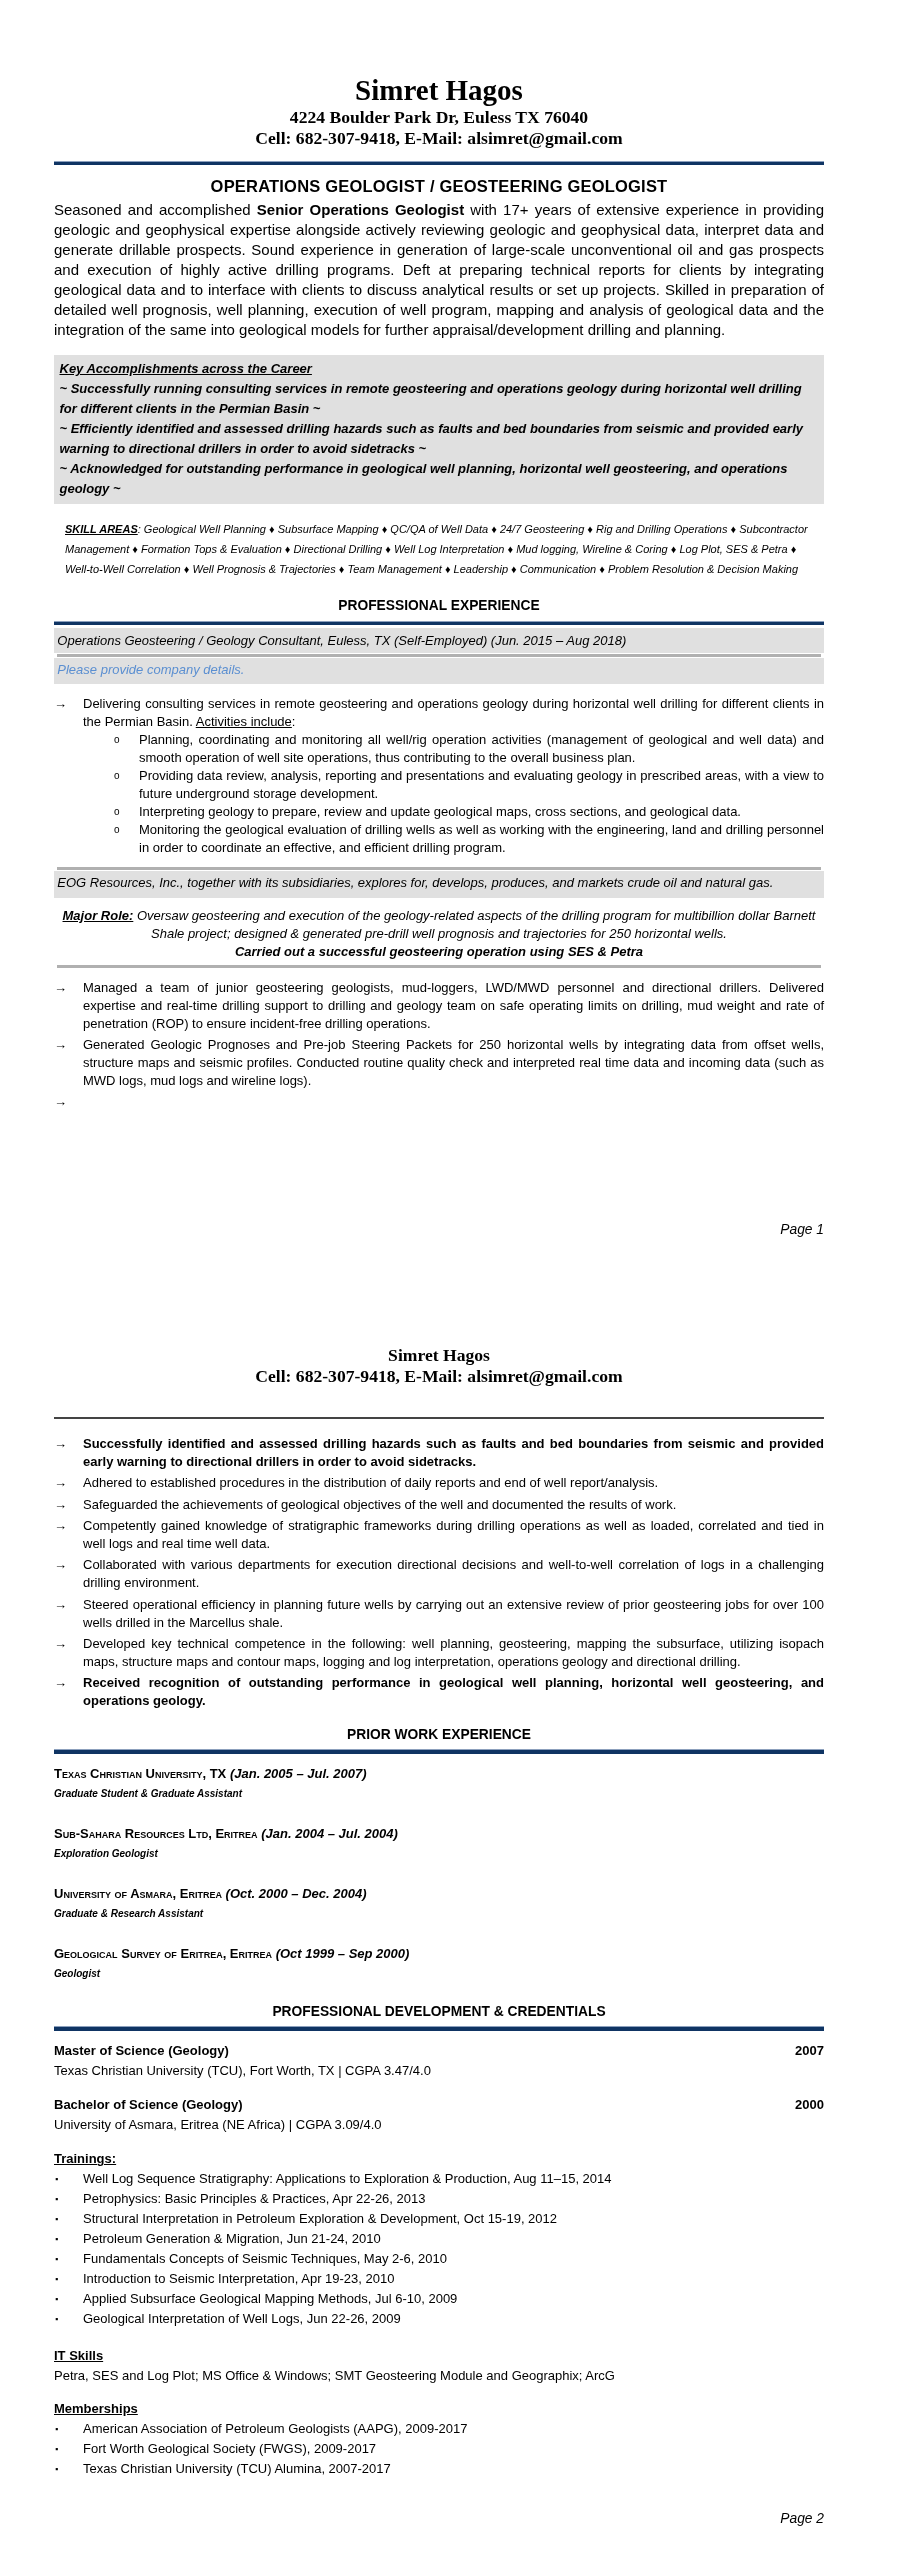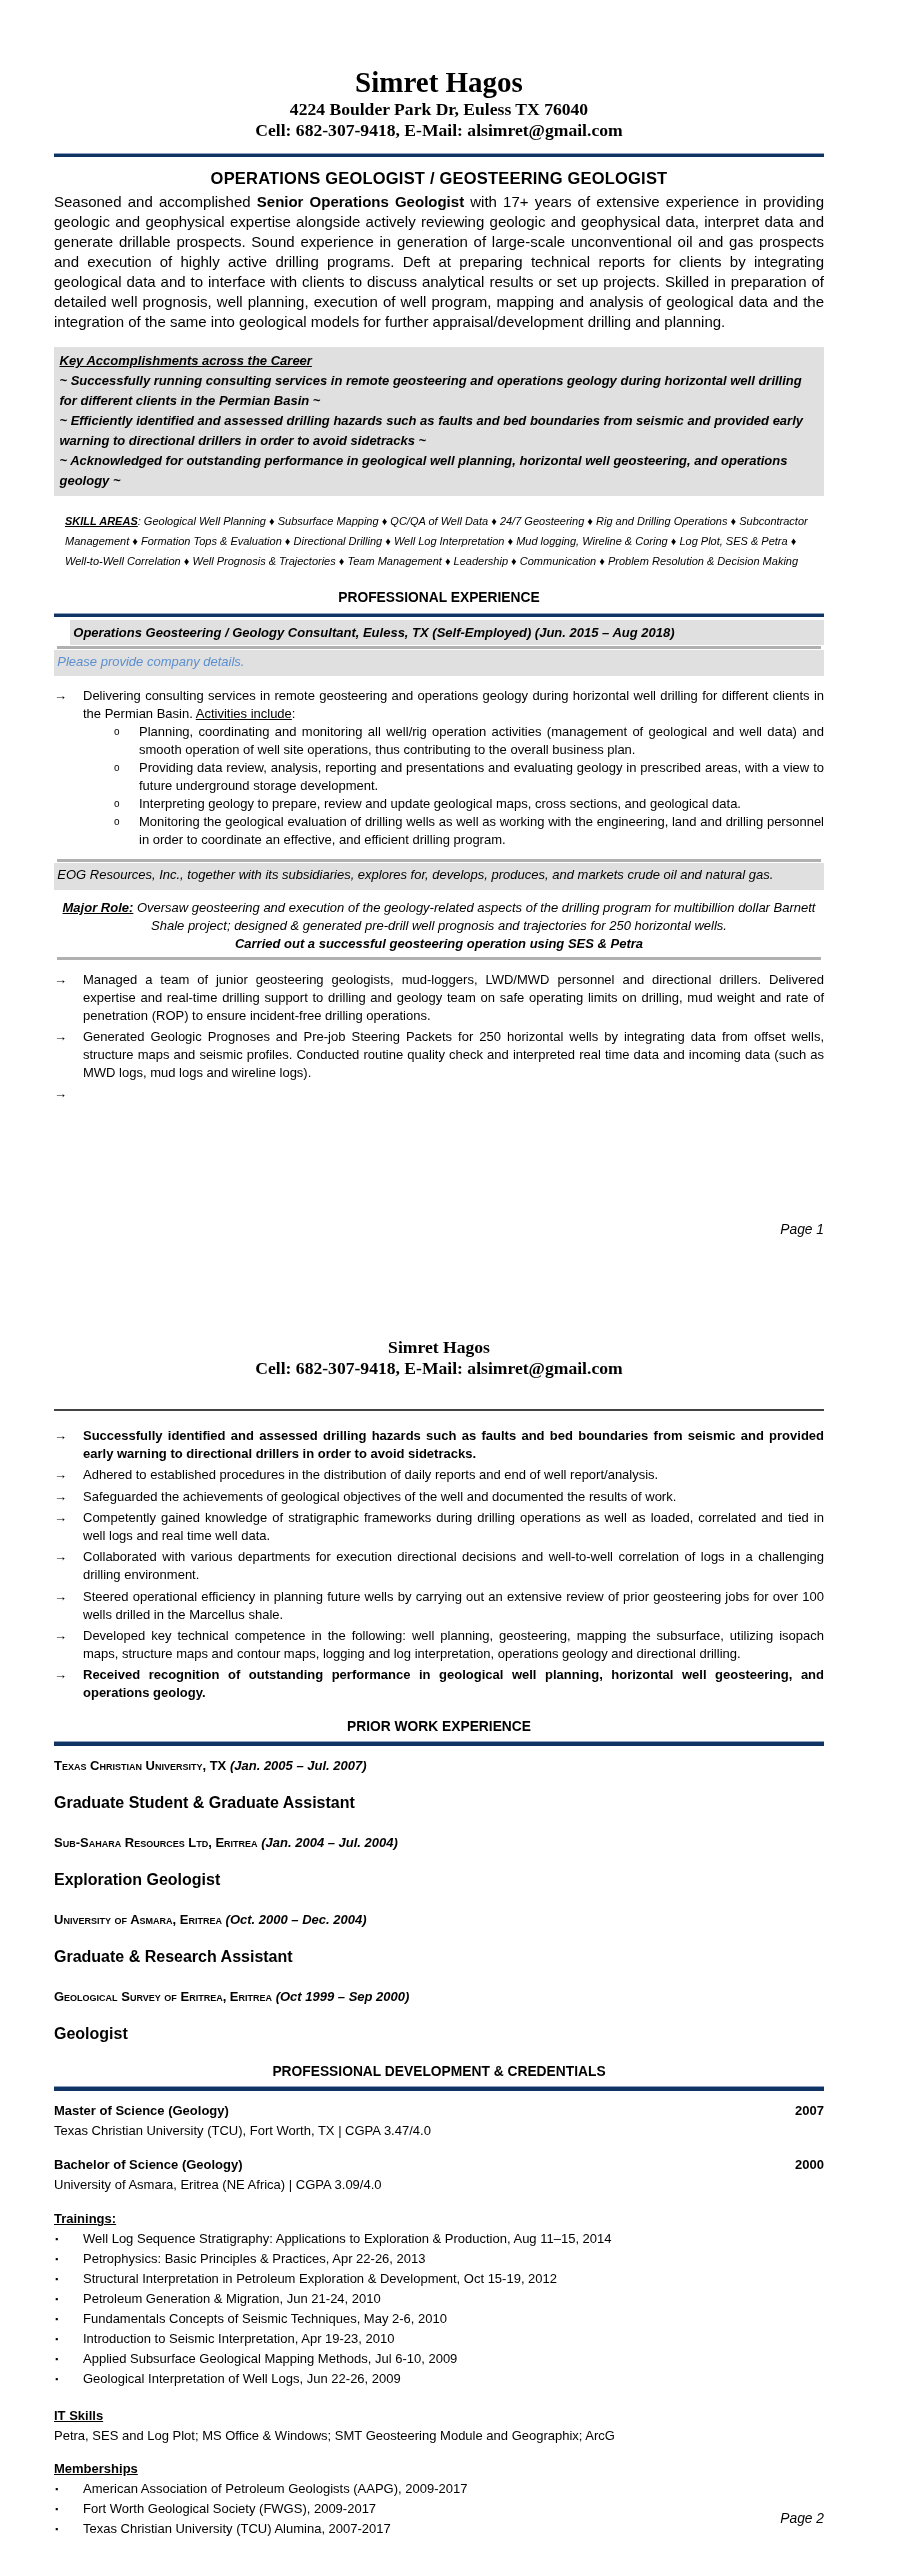--- a/index.html
+++ b/index.html
@@ -1,54 +1,54 @@
 <!DOCTYPE html>
 <html style="font-size:8.8px"><head>
 <meta charset="utf-8">
 <style>
   html, body { margin:0; padding:0; background:#ffffff; }
   body { width:911px; font-family:"Liberation Sans", sans-serif; color:#000; }
-  .page { position:relative; width:878px; box-sizing:border-box; padding:4px 54px; }
+  .page { position:relative; width:878px; box-sizing:border-box; padding:12px 54px; }
   .page1 { height:1272px; }
   .page2 { height:1304px; }
   .hdr { text-align:center; font-family:"Liberation Serif", serif; font-weight:bold; }
   .hdr .name { font-size:29px; line-height:33px; padding-top:62px; }
   .hdr .line { font-size:17.6px; line-height:21px; }
   .navy-rule { height:3.3px; background:#0f3463; border-top:1.1px solid #8ca0bd; margin:0; }
   .dark-rule { height:1.7px; background:#444; }
   .title { text-align:center; font-weight:bold; font-size:16.5px; margin:12px 0 3.3px; letter-spacing:0.2px; }
   .para { font-size:15px; line-height:20px; text-align:justify; }
   .ka { background:#e0e0e0; margin-top:15.4px; padding:4.4px 5.5px; font-weight:bold; font-style:italic; font-size:13px; line-height:20px; }
   .ka .ka-title { text-decoration:underline; }
   .skills { font-style:italic; font-size:11px; line-height:20px; text-align:left; margin:15.4px 11px 0; }
   .skills .lbl { font-weight:bold; text-decoration:underline; }
   .sec-head { text-align:center; font-weight:bold; font-size:13.8px; margin:19px 0 7.7px; }
   .jobbar { background:#e0e0e0; padding:2.2px 3.3px; font-size:13px; line-height:20px; }
-  .jobbar.bi { font-weight:bold; font-style:italic;margin-left:16px; }
+  .jobbar.bi { font-weight:normal; font-style:italic; }
   .jobsep { height:2.8px; background:#b0b0b0; margin:1.1px 3.3px; }
   .note { background:#e0e0e0; padding:2.2px 3.3px 4.4px; font-style:italic; font-size:13px; line-height:20px; }
   .note.blue { color:#5b8fd1; }
   .note.justify { text-align:justify; }
   .sc { font-variant:small-caps; font-weight:bold; font-style:normal; }
   ul.arrow { list-style:none; margin:11px 0 0; padding:0; }
   ul.arrow > li { position:relative; padding-left:29px; font-size:13px; line-height:18px; text-align:justify; margin-bottom:3.3px; }
   ul.arrow > li .arr { position:absolute; left:0; top:0; }
   ul.sub { list-style:none; margin:0; padding:0; }
   ul.sub li { position:relative; padding-left:56px; margin-left:0; font-size:13px; line-height:18px; text-align:justify; }
   ul.sub li .dot { position:absolute; left:31px; top:0; font-size:10px; }
   .u { text-decoration:underline; }
   .b { font-weight:bold; }
   .role { text-align:center; font-style:italic; font-size:13px; line-height:18px; margin:8.8px 5.5px 0; }
   .role .rl { font-weight:bold; text-decoration:underline; }
   .role .carried { font-weight:bold; display:block; }
   .pageno { position:absolute; right:54px; font-style:italic; font-size:13.8px; }
   .prior { margin-top:10px; }
   .prior .org { font-size:13px; line-height:20px; }
   .prior .org .dates { font-style:italic; font-weight:bold; }
-  .prior .pos { font-weight:bold; font-size:16px; line-height:20px; margin-bottom:20px;margin-top:17px; }
+  .prior .pos { font-style:italic; font-weight:bold; font-size:10px; line-height:20px; margin-bottom:20px; }
   .deg { display:flex; justify-content:space-between; font-weight:bold; font-size:13px; line-height:20px; margin-top:10px; }
   .inst { font-size:13px; line-height:20px; margin-bottom:14.3px; }
   .subhead { font-weight:bold; text-decoration:underline; font-size:13px; line-height:20px; margin-top:4.4px; }
   ul.sq { list-style:none; margin:0; padding:0; }
   ul.sq li { position:relative; padding-left:29px; font-size:13px; line-height:20px; }
   ul.sq li .sqb { position:absolute; left:1.1px; top:0; font-size:8.8px; }
   .it { font-size:13px; line-height:20px; margin-bottom:13.2px; }
 </style>
 </head>
 <body>

